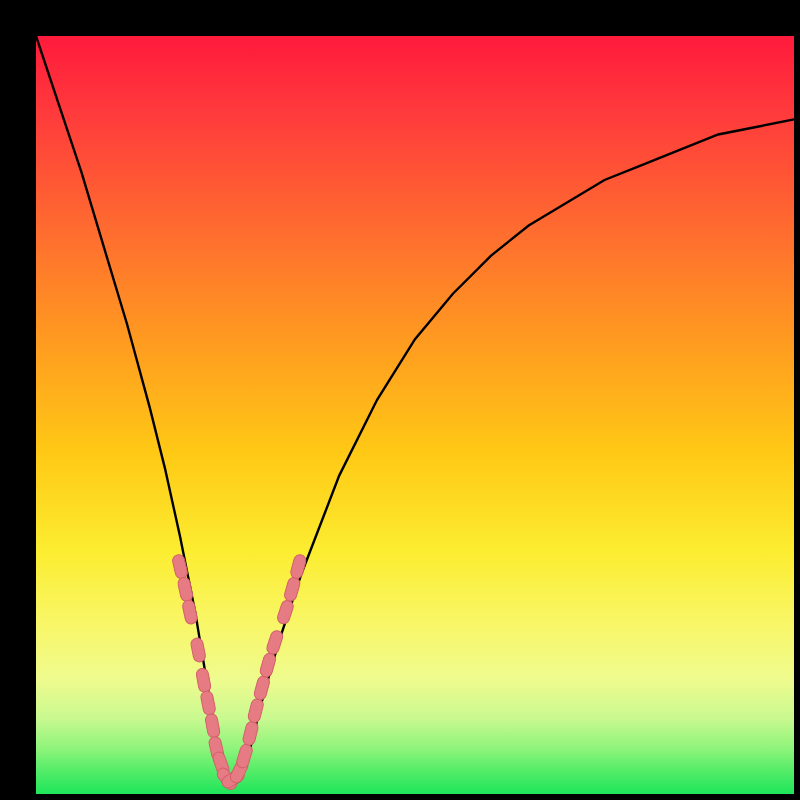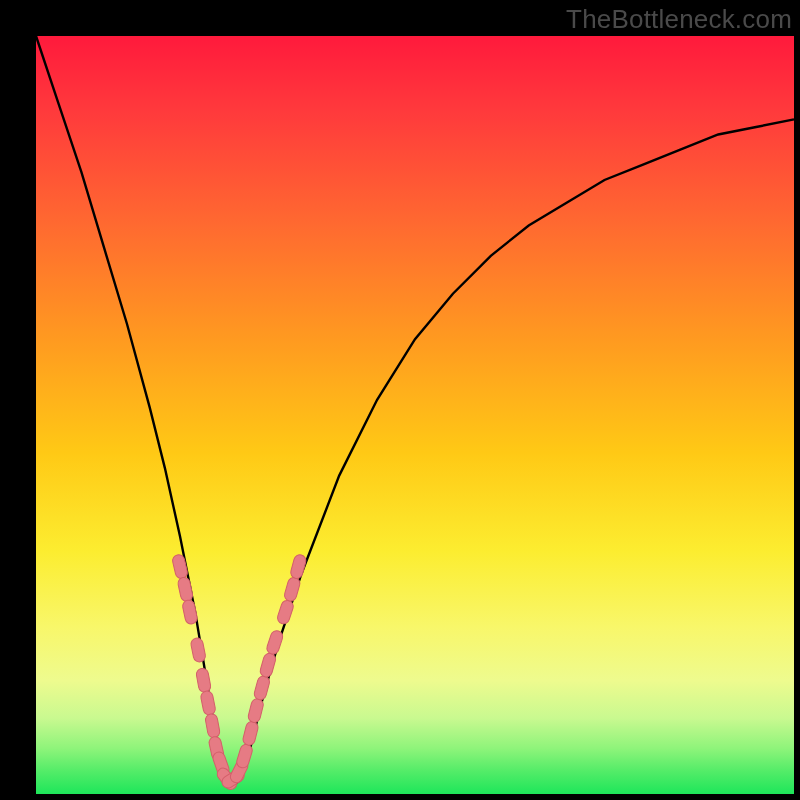--- a/index.html
+++ b/index.html
@@ -59,21 +59,20 @@
     width: 758px;
     height: 758px;
     overflow: visible;
   }
 </style>
 </head>
 <body>
 
 <div class="frame">
 
-  <div class="watermark">TheBottleneck.com</div>
 
   <div class="plot-area">
     <svg class="curve" viewBox="0 0 758 758" preserveAspectRatio="none">
       <path id="curve-path" fill="none" stroke="#000000" stroke-width="2.4" d="M0.0 0.0 L22.7 68.2 L45.5 136.4 L68.2 212.2 L91.0 288.0 L113.7 371.4 L128.9 432.1 L144.0 500.3 L151.6 538.2 L159.2 576.1 L166.8 621.6 L174.3 667.0 L181.9 712.5 L189.5 742.8 L197.1 750.4 L204.7 742.8 L212.2 720.1 L219.8 689.8 L227.4 659.5 L242.6 606.4 L265.3 538.2 L303.2 439.6 L341.1 363.8 L379.0 303.2 L416.9 257.7 L454.8 219.8 L492.7 189.5 L530.6 166.8 L568.5 144.0 L606.4 128.9 L644.3 113.7 L682.2 98.5 L720.1 91.0 L758.0 83.4"></path>
       <g id="marker-layer">
           <rect x="-12" y="-6" width="24" height="12" rx="6" fill="#e67b84" stroke="#d35f6a" stroke-width="1" transform="translate(144.0,530.6) rotate(76.9)"></rect>
           <rect x="-12" y="-6" width="24" height="12" rx="6" fill="#e67b84" stroke="#d35f6a" stroke-width="1" transform="translate(149.3,553.3) rotate(77.8)"></rect>
           <rect x="-12" y="-6" width="24" height="12" rx="6" fill="#e67b84" stroke="#d35f6a" stroke-width="1" transform="translate(153.9,576.1) rotate(78.0)"></rect>
           <rect x="-12" y="-6" width="24" height="12" rx="6" fill="#e67b84" stroke="#d35f6a" stroke-width="1" transform="translate(162.2,614.0) rotate(78.7)"></rect>
           <rect x="-12" y="-6" width="24" height="12" rx="6" fill="#e67b84" stroke="#d35f6a" stroke-width="1" transform="translate(167.5,644.3) rotate(79.5)"></rect>

